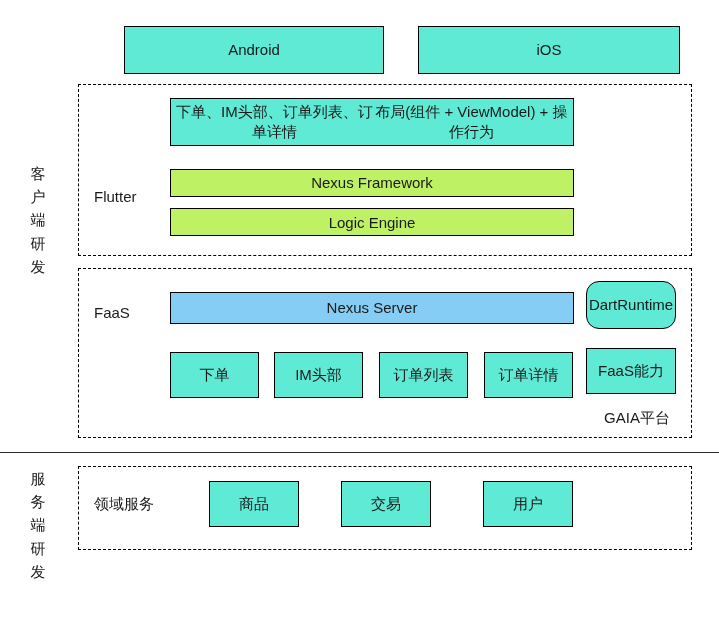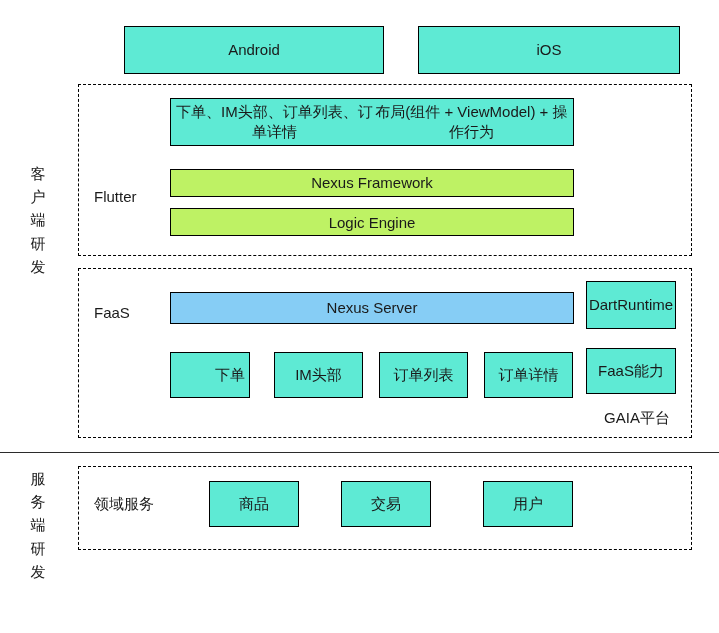--- a/index.html
+++ b/index.html
@@ -122,34 +122,34 @@
   <div class="group" style="left:78px; top:268px; width:614px; height:170px;"></div>
 
   <div class="label" style="left:94px; top:302px; width:60px; height:20px;">
     <span>FaaS</span>
   </div>
 
   <div class="node blue" style="left:170px; top:292px; width:404px; height:32px;">
     <span>Nexus Server</span>
   </div>
 
-  <div class="node" style="left:170px; top:352px; width:80px; height:46px;justify-content:flex-end;">
+  <div class="node" style="left:170px; top:352px; width:89px; height:46px;">
     <span>下单</span>
   </div>
   <div class="node" style="left:274px; top:352px; width:89px; height:46px;">
     <span>IM头部</span>
   </div>
   <div class="node" style="left:379px; top:352px; width:89px; height:46px;">
     <span>订单列表</span>
   </div>
   <div class="node" style="left:484px; top:352px; width:89px; height:46px;">
     <span>订单详情</span>
   </div>
 
-  <div class="node multiline" style="left:586px; top:281px; width:90px; height:48px;">
+  <div class="node multiline" style="left:586px; top:281px; width:90px; height:48px;border-radius:13px;">
     <span>Dart</span>
     <span>Runtime</span>
   </div>
 
   <div class="node" style="left:586px; top:348px; width:90px; height:46px;">
     <span>FaaS能力</span>
   </div>
 
   <div class="label" style="left:592px; top:408px; width:90px; height:20px; justify-content:center;">
     <span>GAIA平台</span>

